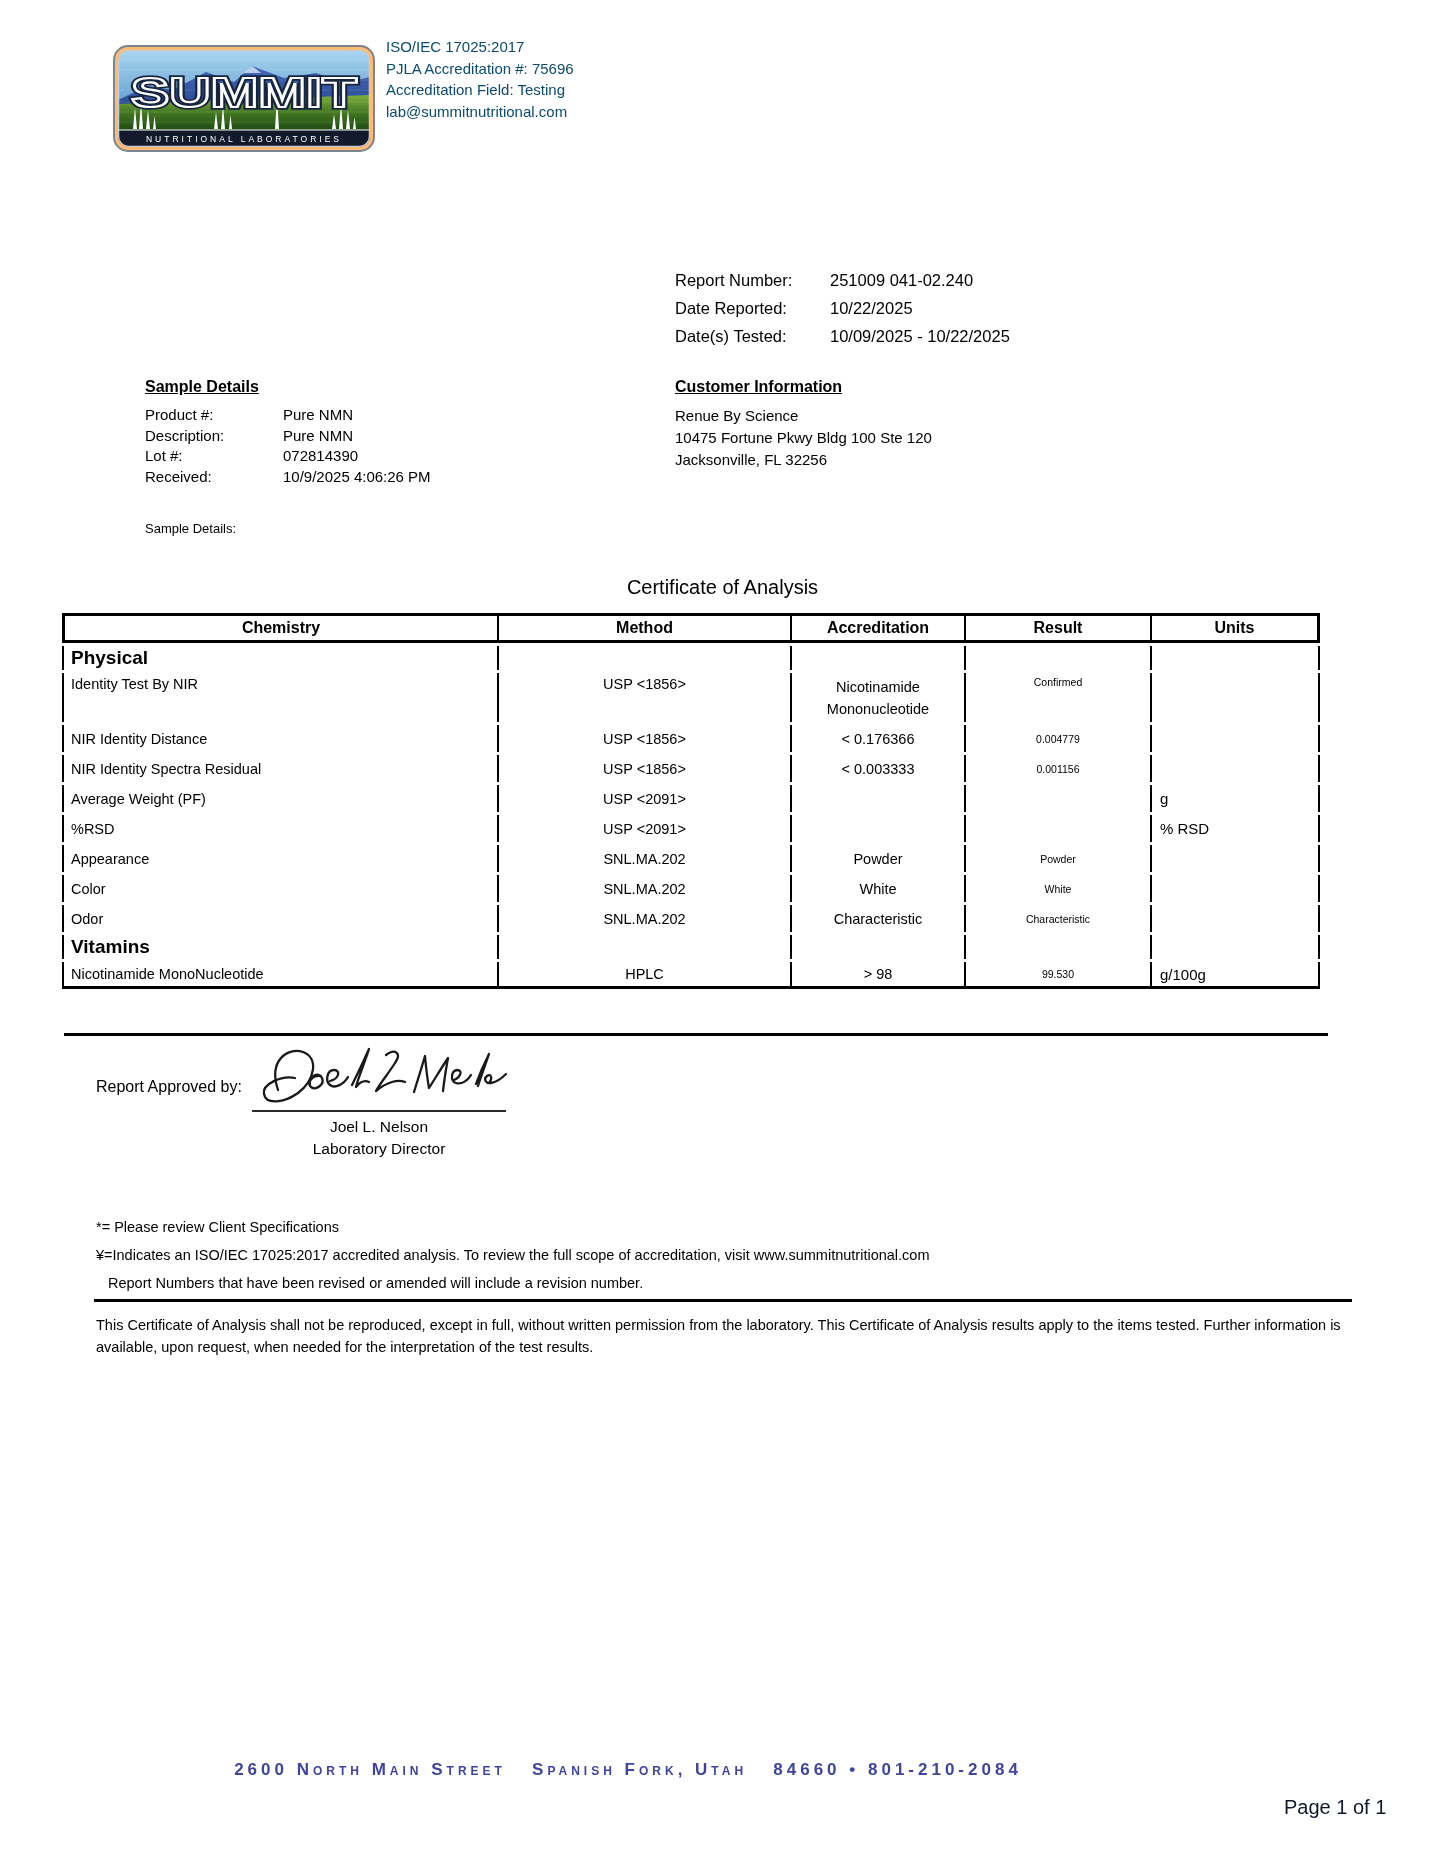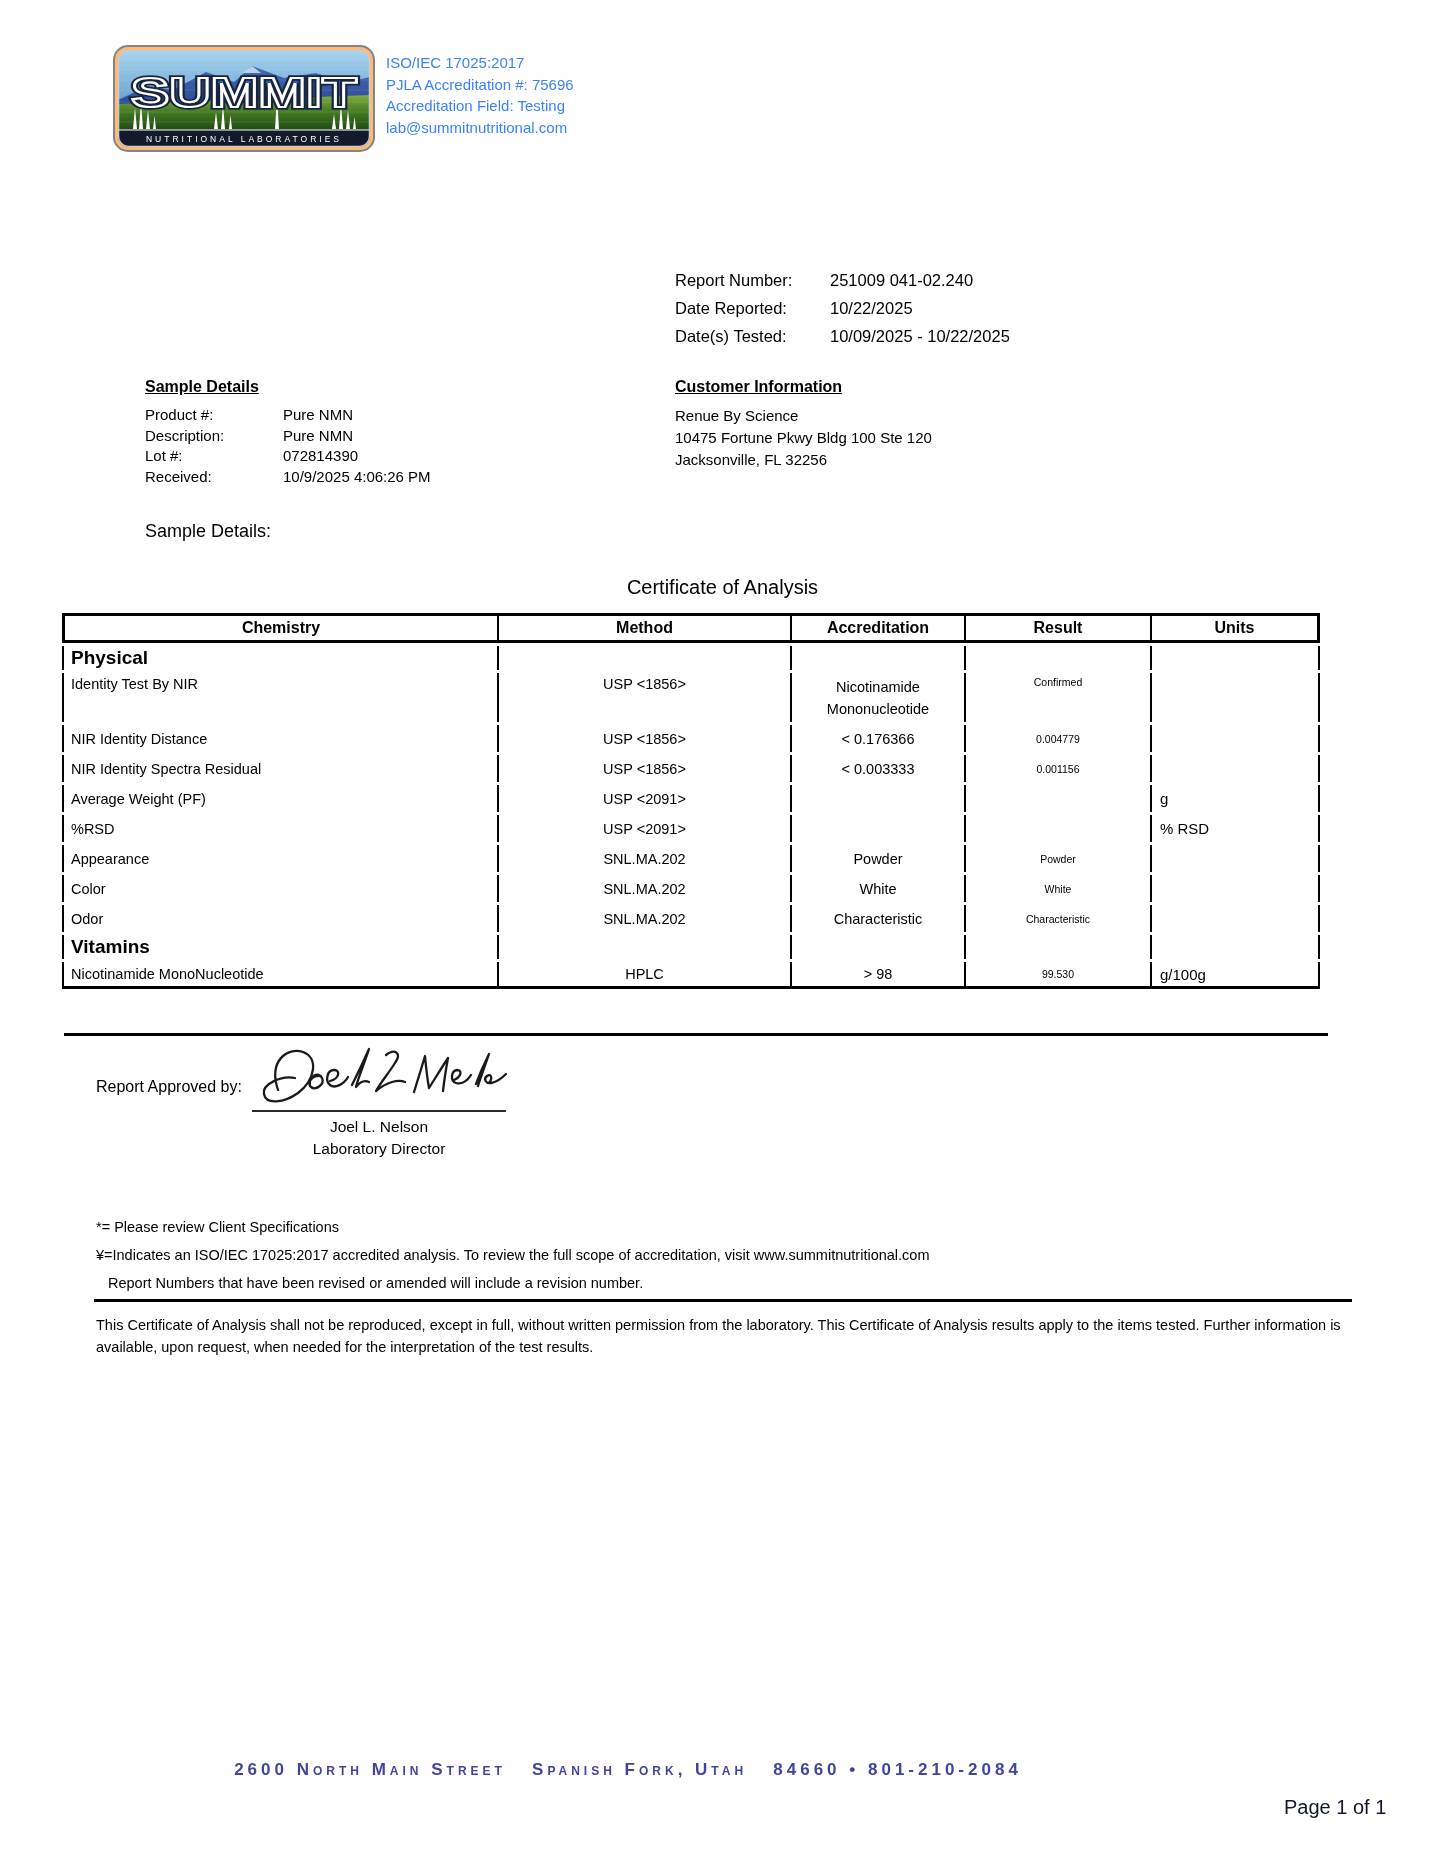--- a/index.html
+++ b/index.html
@@ -11,34 +11,34 @@
 
   
   .logo-frame {
     position:absolute; left:113px; top:45px; width:252px; height:97px;
     border:2px solid #7e858f; border-radius:15px; padding:3px; background:#fdba74;
     box-sizing:content-box;
   }
   .logo-frame svg { display:block; border-radius:10px; }
 
   
-  .accred { left:386px; top:52px; font-size:15px; line-height:21.5px; color:#3b82f6; }
+  .accred { left:386px; top:36px; font-size:15px; line-height:21.5px; color:#0c4a6e; }
 
   
   .report-info { left:675px; top:266px; font-size:16.5px; line-height:28px; }
   .report-info .row { display:grid; grid-template-columns:155px auto; }
 
   
   .block-title { font-weight:bold; font-size:16px; text-decoration:underline; }
   .sample-details { left:145px; top:378px; font-size:15px; }
   .sample-details .rows { margin-top:9px; line-height:20.5px; }
   .sample-details .row { display:grid; grid-template-columns:138px auto; }
   .customer { left:675px; top:378px; font-size:15px; }
   .customer .lines { margin-top:9px; line-height:22px; }
-  .sample-extra { left:145px; top:521px; font-size:18px; }
+  .sample-extra { left:145px; top:521px; font-size:13px; }
 
   
   .coa-title { left:0; top:576px; width:1445px; text-align:center; font-size:20px; }
 
   
   table.coa { position:absolute; left:62px; top:610px; width:1258px;
     border-collapse:separate; border-spacing:0 3px; table-layout:fixed; }
   table.coa th {
     font-size:16px; font-weight:bold; text-align:center; height:30px;
     border-top:3px solid #000; border-bottom:3px solid #000; border-left:2px solid #000;

